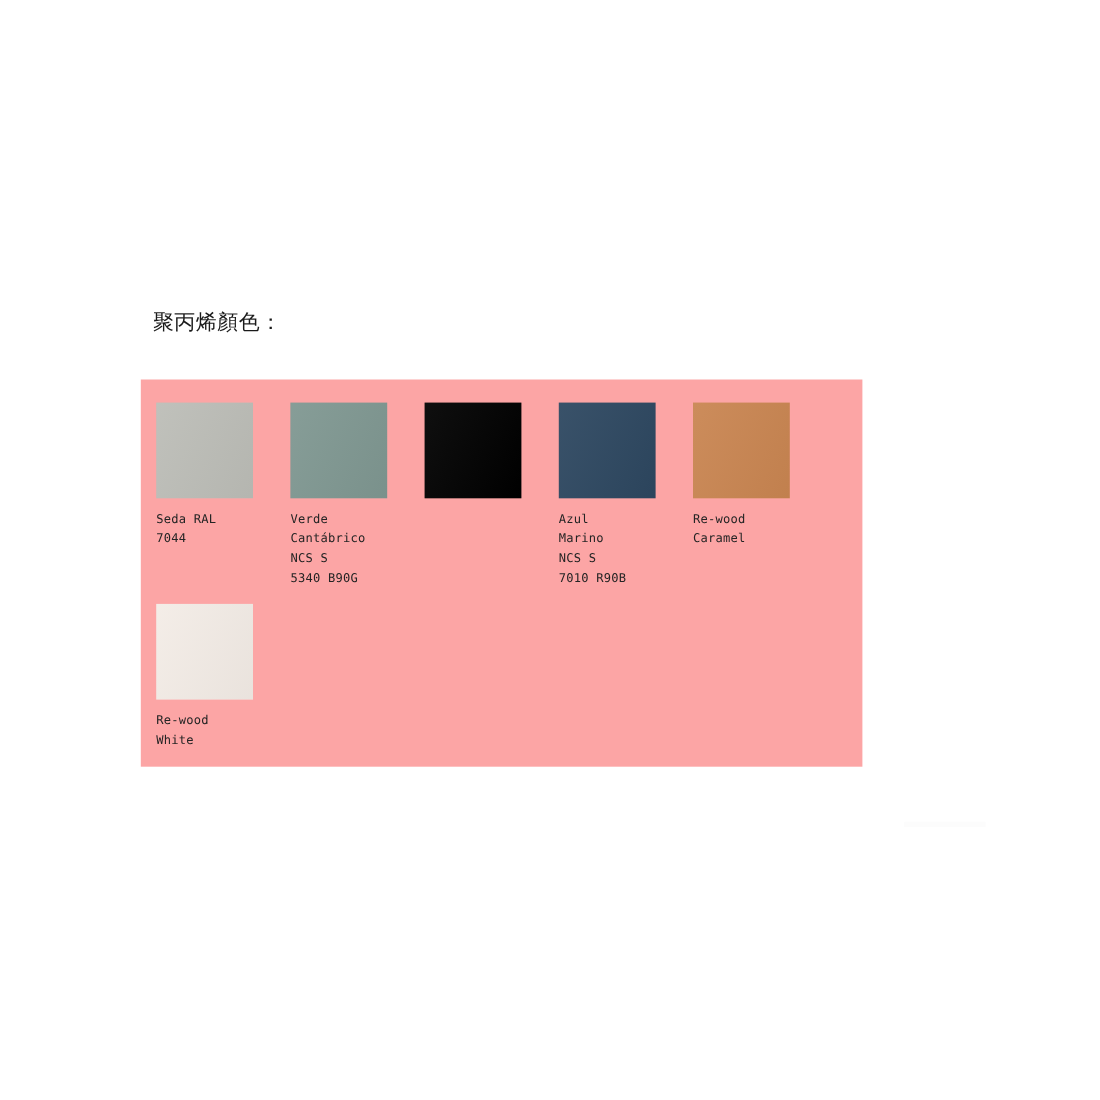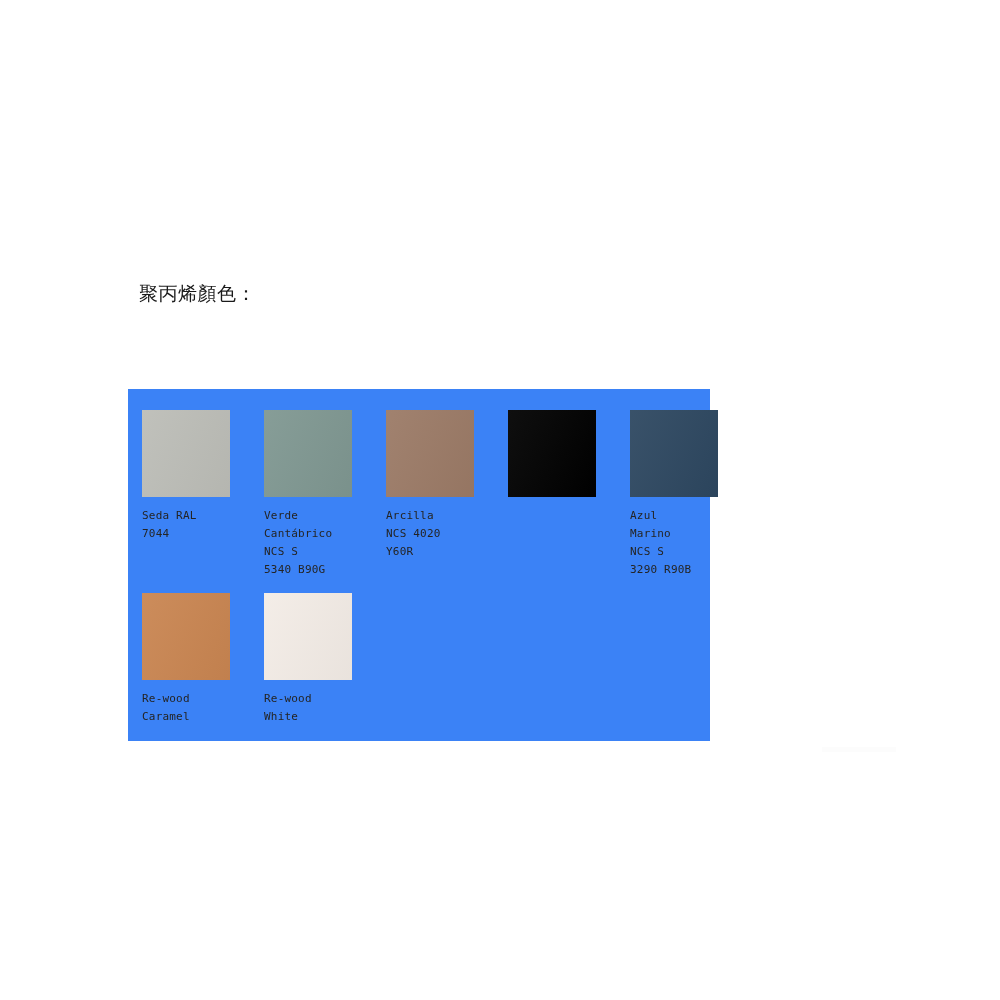--- a/index.html
+++ b/index.html
@@ -26,24 +26,23 @@
     font-size: 19px;
     line-height: 26px;
     color: #1a1a1a;
     letter-spacing: 0.5px;
     white-space: nowrap;
   }
   .swatch-panel {
     position: absolute;
     left: 128px;
     top: 345px;
-    width: 582px;
+    width: 656px;
     height: 352px;
-    background: #3b82f6;
-    margin-top: 44px;
+    background: #fca5a5;
   }
   .swatch-grid {
     position: absolute;
     left: 14px;
     top: 21px;
     width: 690px;
     display: flex;
     flex-wrap: wrap;
     align-content: flex-start;
   }
@@ -101,34 +100,28 @@
 7044</div>
         </div>
         <div class="swatch-cell">
           <div class="swatch-chip" style="background: rgb(127, 151, 145);"></div>
           <div class="swatch-label">Verde
 Cantábrico
 NCS S
 5340 B90G</div>
         </div>
         <div class="swatch-cell">
-          <div class="swatch-chip" style="background: rgb(155, 122, 102);"></div>
-          <div class="swatch-label">Arcilla
-NCS 4020
-Y60R</div>
-        </div>
-        <div class="swatch-cell">
           <div class="swatch-chip" style="background: rgb(0, 0, 0);"></div>
         </div>
         <div class="swatch-cell">
           <div class="swatch-chip" style="background: rgb(45, 71, 96);"></div>
           <div class="swatch-label">Azul
 Marino
 NCS S
-3290 R90B</div>
+7010 R90B</div>
         </div>
         <div class="swatch-cell">
           <div class="swatch-chip" style="background: rgb(201, 133, 81);"></div>
           <div class="swatch-label">Re-wood
 Caramel</div>
         </div>
         <div class="swatch-cell">
           <div class="swatch-chip" style="background: rgb(243, 236, 230);"></div>
           <div class="swatch-label">Re-wood
 White</div>

